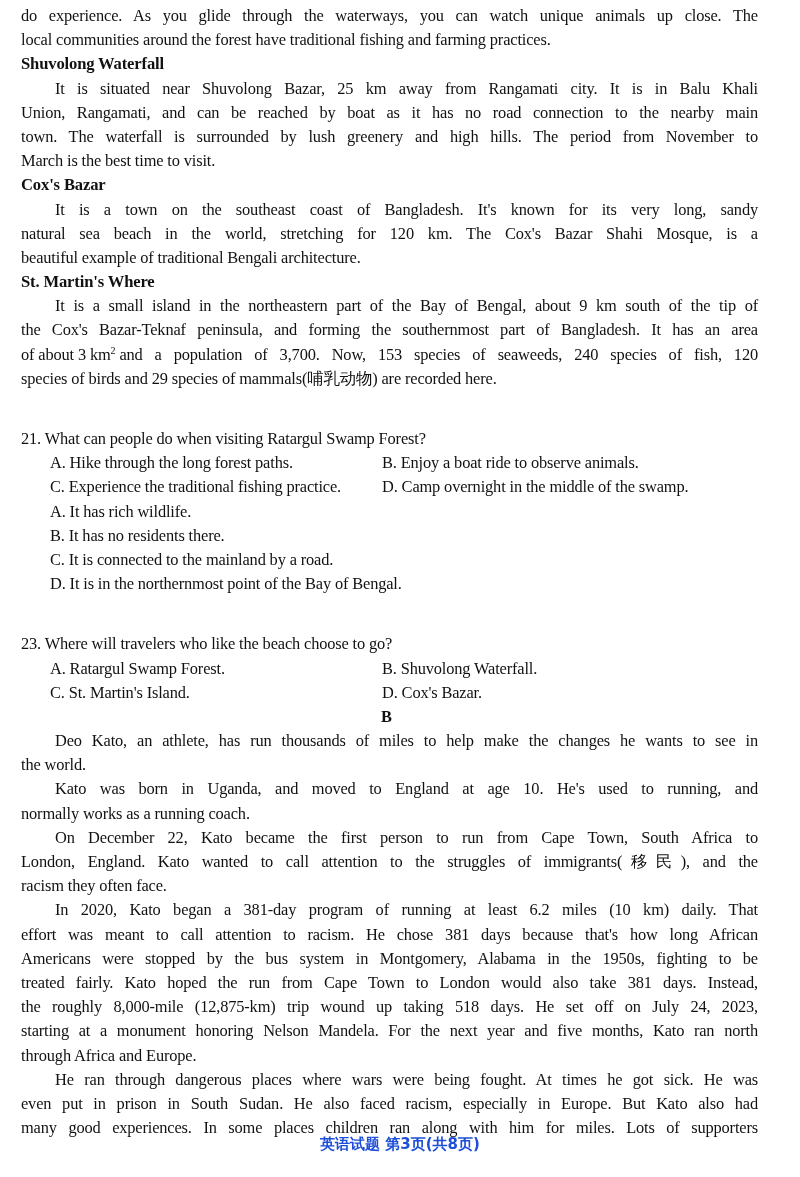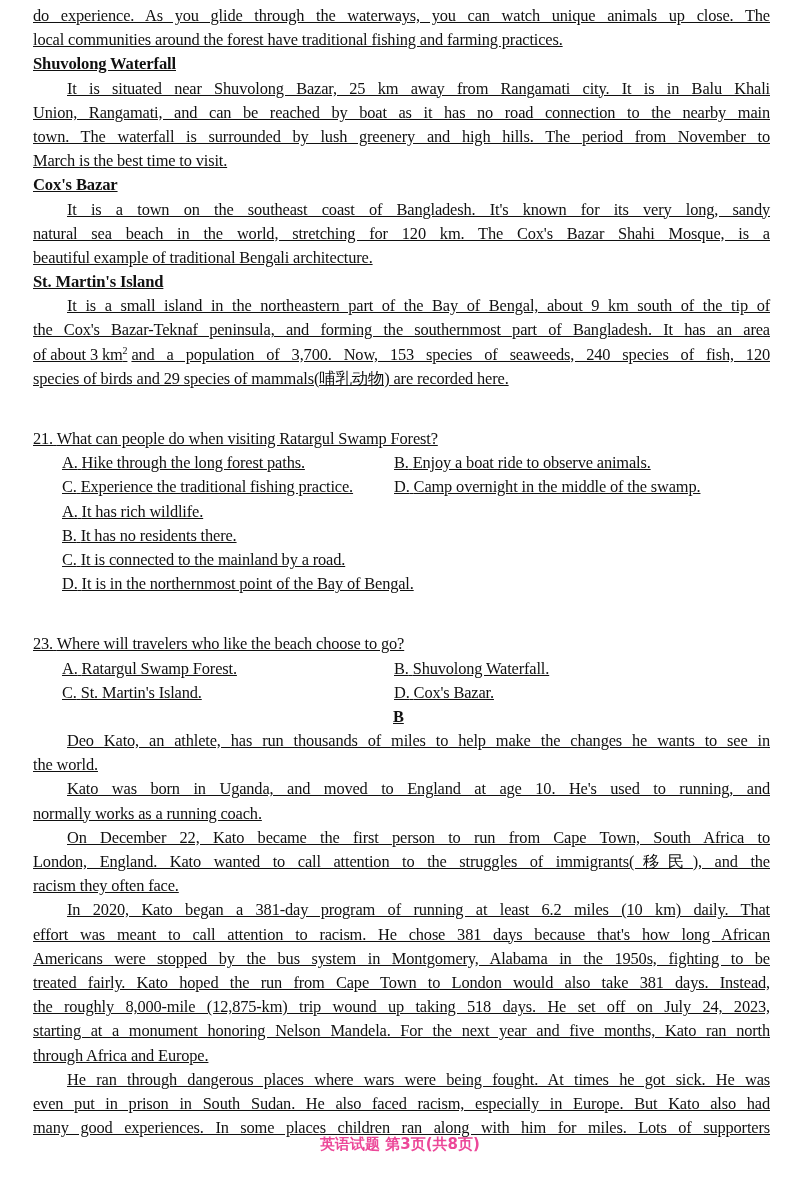--- a/index.html
+++ b/index.html
@@ -10,27 +10,26 @@
     body {
       width: 800px;
       height: 1177px;
       position: relative;
       overflow: hidden;
       font-family: "Liberation Serif", "DejaVu Serif", serif;
       color: #111111;
     }
     .page {
       position: absolute;
-      left: 33px;
+      left: 21px;
       top: 4px;
       width: 737px;
       font-size: 16.4px;
       line-height: 24.2px;
       letter-spacing: -0.15px;
-      text-decoration: underline;
     }
     .line {
       display: block;
       white-space: nowrap;
       text-align: justify;
       text-align-last: justify;
       height: 24.2px;
     }
     .line.last {
       text-align-last: left;
@@ -68,21 +67,21 @@
     }
     .footer {
       position: absolute;
       left: 0;
       width: 800px;
       top: 1135px;
       text-align: center;
       font-family: "DejaVu Sans", sans-serif;
       font-weight: bold;
       font-size: 15px;
-      color: #ec4899;
+      color: #1d4ed8;
     }
     sup { font-size: 10px; line-height: 0; }
   </style>
 </head>
 <body>
 
 <div class="page">
 
   <span class="line">do experience.  As you glide through the waterways, you can watch unique animals up close.  The</span>
   <span class="line last">local communities around the forest have traditional fishing and farming practices.</span>
@@ -91,21 +90,21 @@
   <span class="line indent">It is situated near Shuvolong Bazar, 25 km away from Rangamati city.  It is in Balu Khali</span>
   <span class="line">Union, Rangamati, and can be reached by boat as it has no road connection to the nearby main</span>
   <span class="line">town. The waterfall is surrounded by lush greenery and high hills.  The period from November to</span>
   <span class="line last">March is the best time to visit.</span>
 
   <span class="heading">Cox's Bazar</span>
   <span class="line indent">It is a town on the southeast coast of Bangladesh.  It's known for its very long, sandy</span>
   <span class="line">natural sea beach in the world, stretching for 120 km.  The Cox's Bazar Shahi Mosque, is a</span>
   <span class="line last">beautiful example of traditional Bengali architecture.</span>
 
-  <span class="heading">St. Martin's Island</span>
+  <span class="heading">St. Martin's Where</span>
   <span class="line indent">It is a small island in the northeastern part of the Bay of Bengal, about 9 km south of the tip of</span>
   <span class="line">the Cox's Bazar-Teknaf peninsula, and forming the southernmost part of Bangladesh.  It has an area</span>
   <span class="line" style="display:flex; justify-content:center;">
     <span><span>of about 3 km</span><sup>2</sup> </span>
     <span style="flex:1; text-align:justify; text-align-last:justify; padding-left:4px;">and a population of 3,700.  Now, 153 species of seaweeds, 240 species of fish, 120</span>
   </span>
   <span class="line last">species of birds and 29 species of mammals(哺乳动物) are recorded here.</span>
 
   <div>
     <span class="q-stem"><span>21.</span> <span>What can people do when visiting Ratargul Swamp Forest?</span></span>

